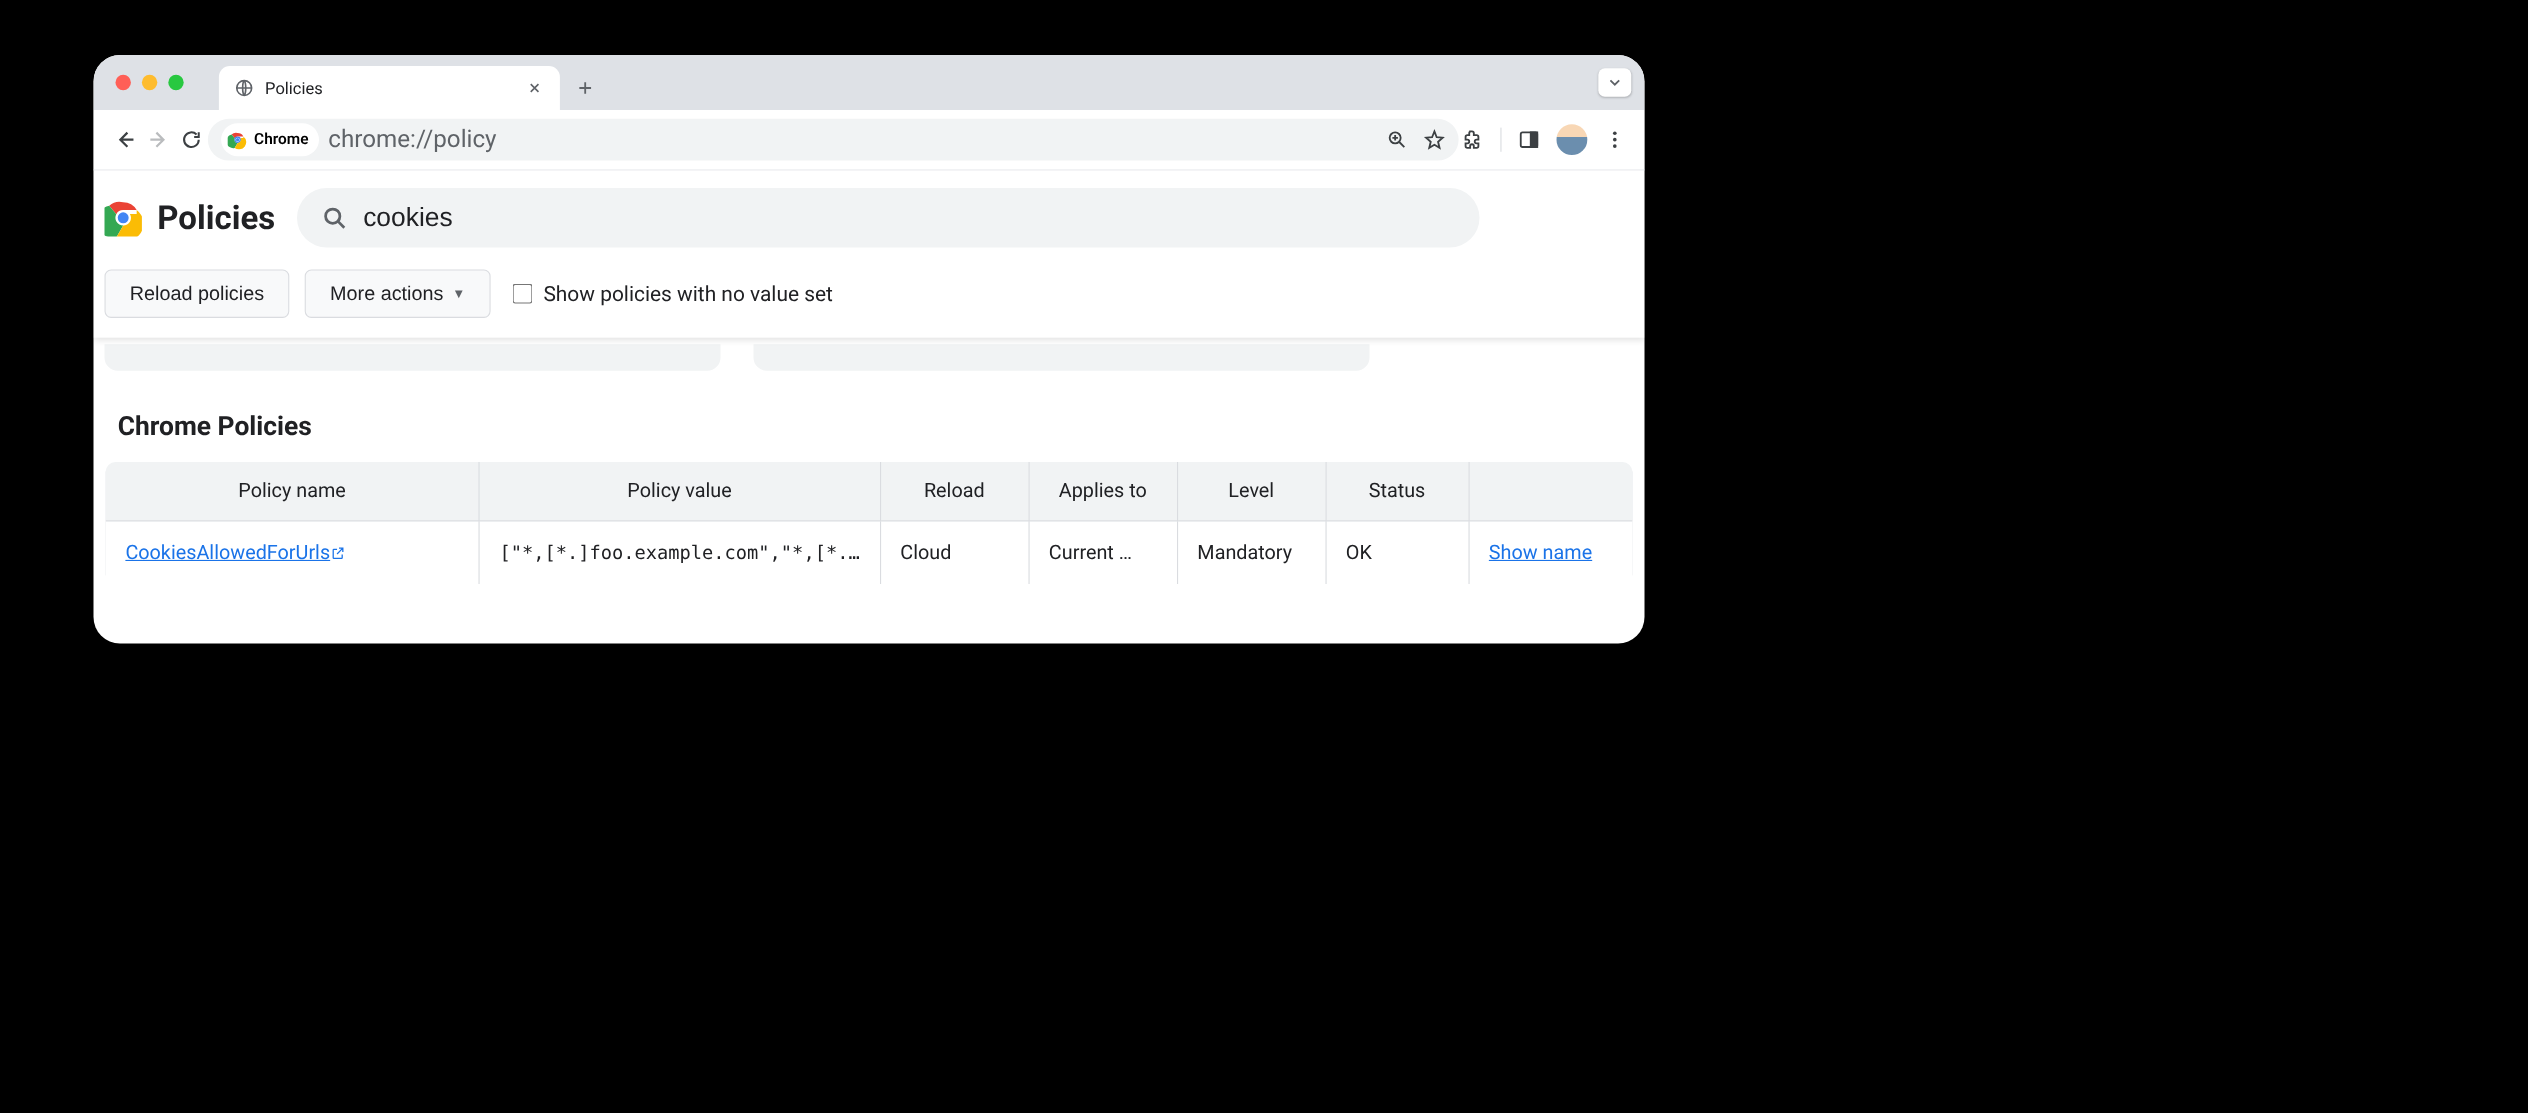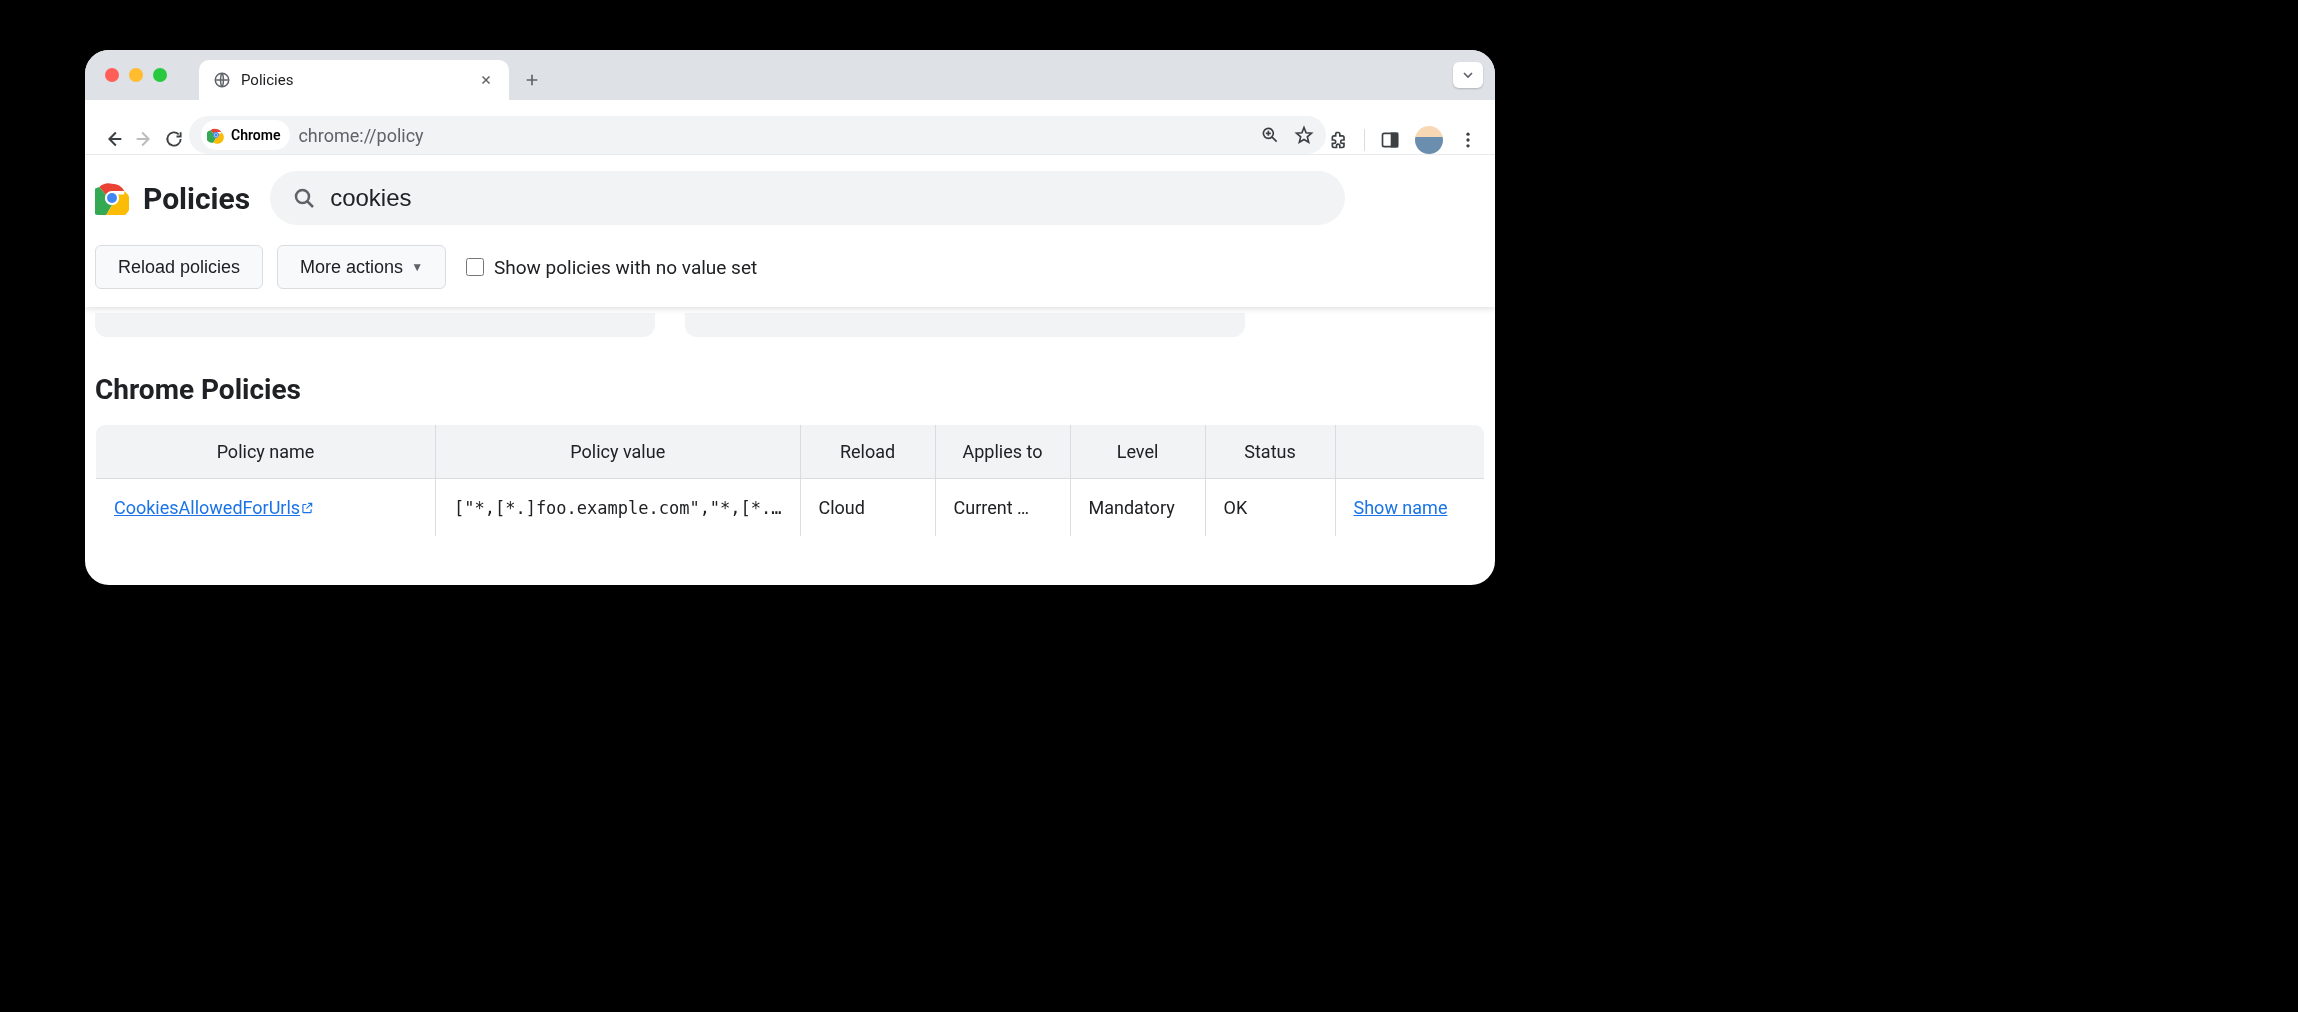--- a/index.html
+++ b/index.html
@@ -68,21 +68,21 @@
     border-radius: 6px;
     display:flex; align-items:center; justify-content:center;
     color:#5f6368;
     box-shadow: 0 1px 2px rgba(0,0,0,0.2);
   }
   .toolbar {
     height: 55px;
     background: #fff;
     border-bottom: 1px solid #e8eaed;
     display: flex;
-    align-items: flex-end;
+    align-items: center;
     padding: 0 14px;
     gap: 0;
   }
   .nav-btn { width: 30px; height: 30px; display:flex; align-items:center; justify-content:center; color:#5f6368; border-radius:50%; }
   .nav-btn.disabled { color:#babcbe; }
   .omnibox {
     flex: 1;
     height: 38px;
     background: #f1f3f4;
     border-radius: 19px;
@@ -98,21 +98,21 @@
     display: flex;
     align-items: center;
     padding: 0 10px 0 6px;
     gap: 6px;
     font-weight: 600;
     font-size: 14px;
   }
   .chrome-logo {
     width: 18px; height: 18px;
   }
-  .url-text { font-size: 18px; color: #5f6368; }
+  .url-text { font-size: 22px; color: #5f6368; }
   .omnibox-actions { margin-left:auto; display:flex; gap:14px; align-items:center; color:#5f6368; }
   .action-btn { width: 26px; height: 26px; display:flex; align-items:center; justify-content:center; color:#3c4043; }
   .toolbar-right { display:flex; align-items:center; gap:12px; }
   .divider { width:1px; height:22px; background:#dadce0; }
   .avatar { width:28px; height:28px; border-radius:50%; background: linear-gradient(#f8d7b5 40%, #6b8eae 40%); }
   .content {
     flex: 1;
     overflow: hidden;
     position: relative;
   }
@@ -170,21 +170,21 @@
     cursor:pointer;
   }
   .pill-btn .caret { font-size:12px; color:#5f6368; }
   .checkbox-row { display:flex; align-items:center; gap:10px; font-size:19px; color:#202124; margin-left:6px;justify-content:flex-end;}
   .checkbox-row input { width:18px; height:18px; }
   .scroll-area {
     padding: 0 10px;
   }
   .placeholder-cards { display:flex; gap:30px; margin-top:6px; }
   .placeholder-card { flex:1; height:24px; background:#f1f3f4; border-radius: 0 0 12px 12px; max-width: 560px;}
-  .section-title { font-size: 28px; font-weight:700; color:#202124; margin: 36px 0 18px 0; }
+  .section-title { font-size: 24px; font-weight:700; color:#202124; margin: 36px 0 18px 12px; }
   table.policies-table {
     width: 100%;
     border-collapse: collapse;
     border: 1px solid #dadce0;
     border-radius: 10px;
     overflow:hidden;
     font-size: 18px;
   }
   table.policies-table th {
     text-align: center;

